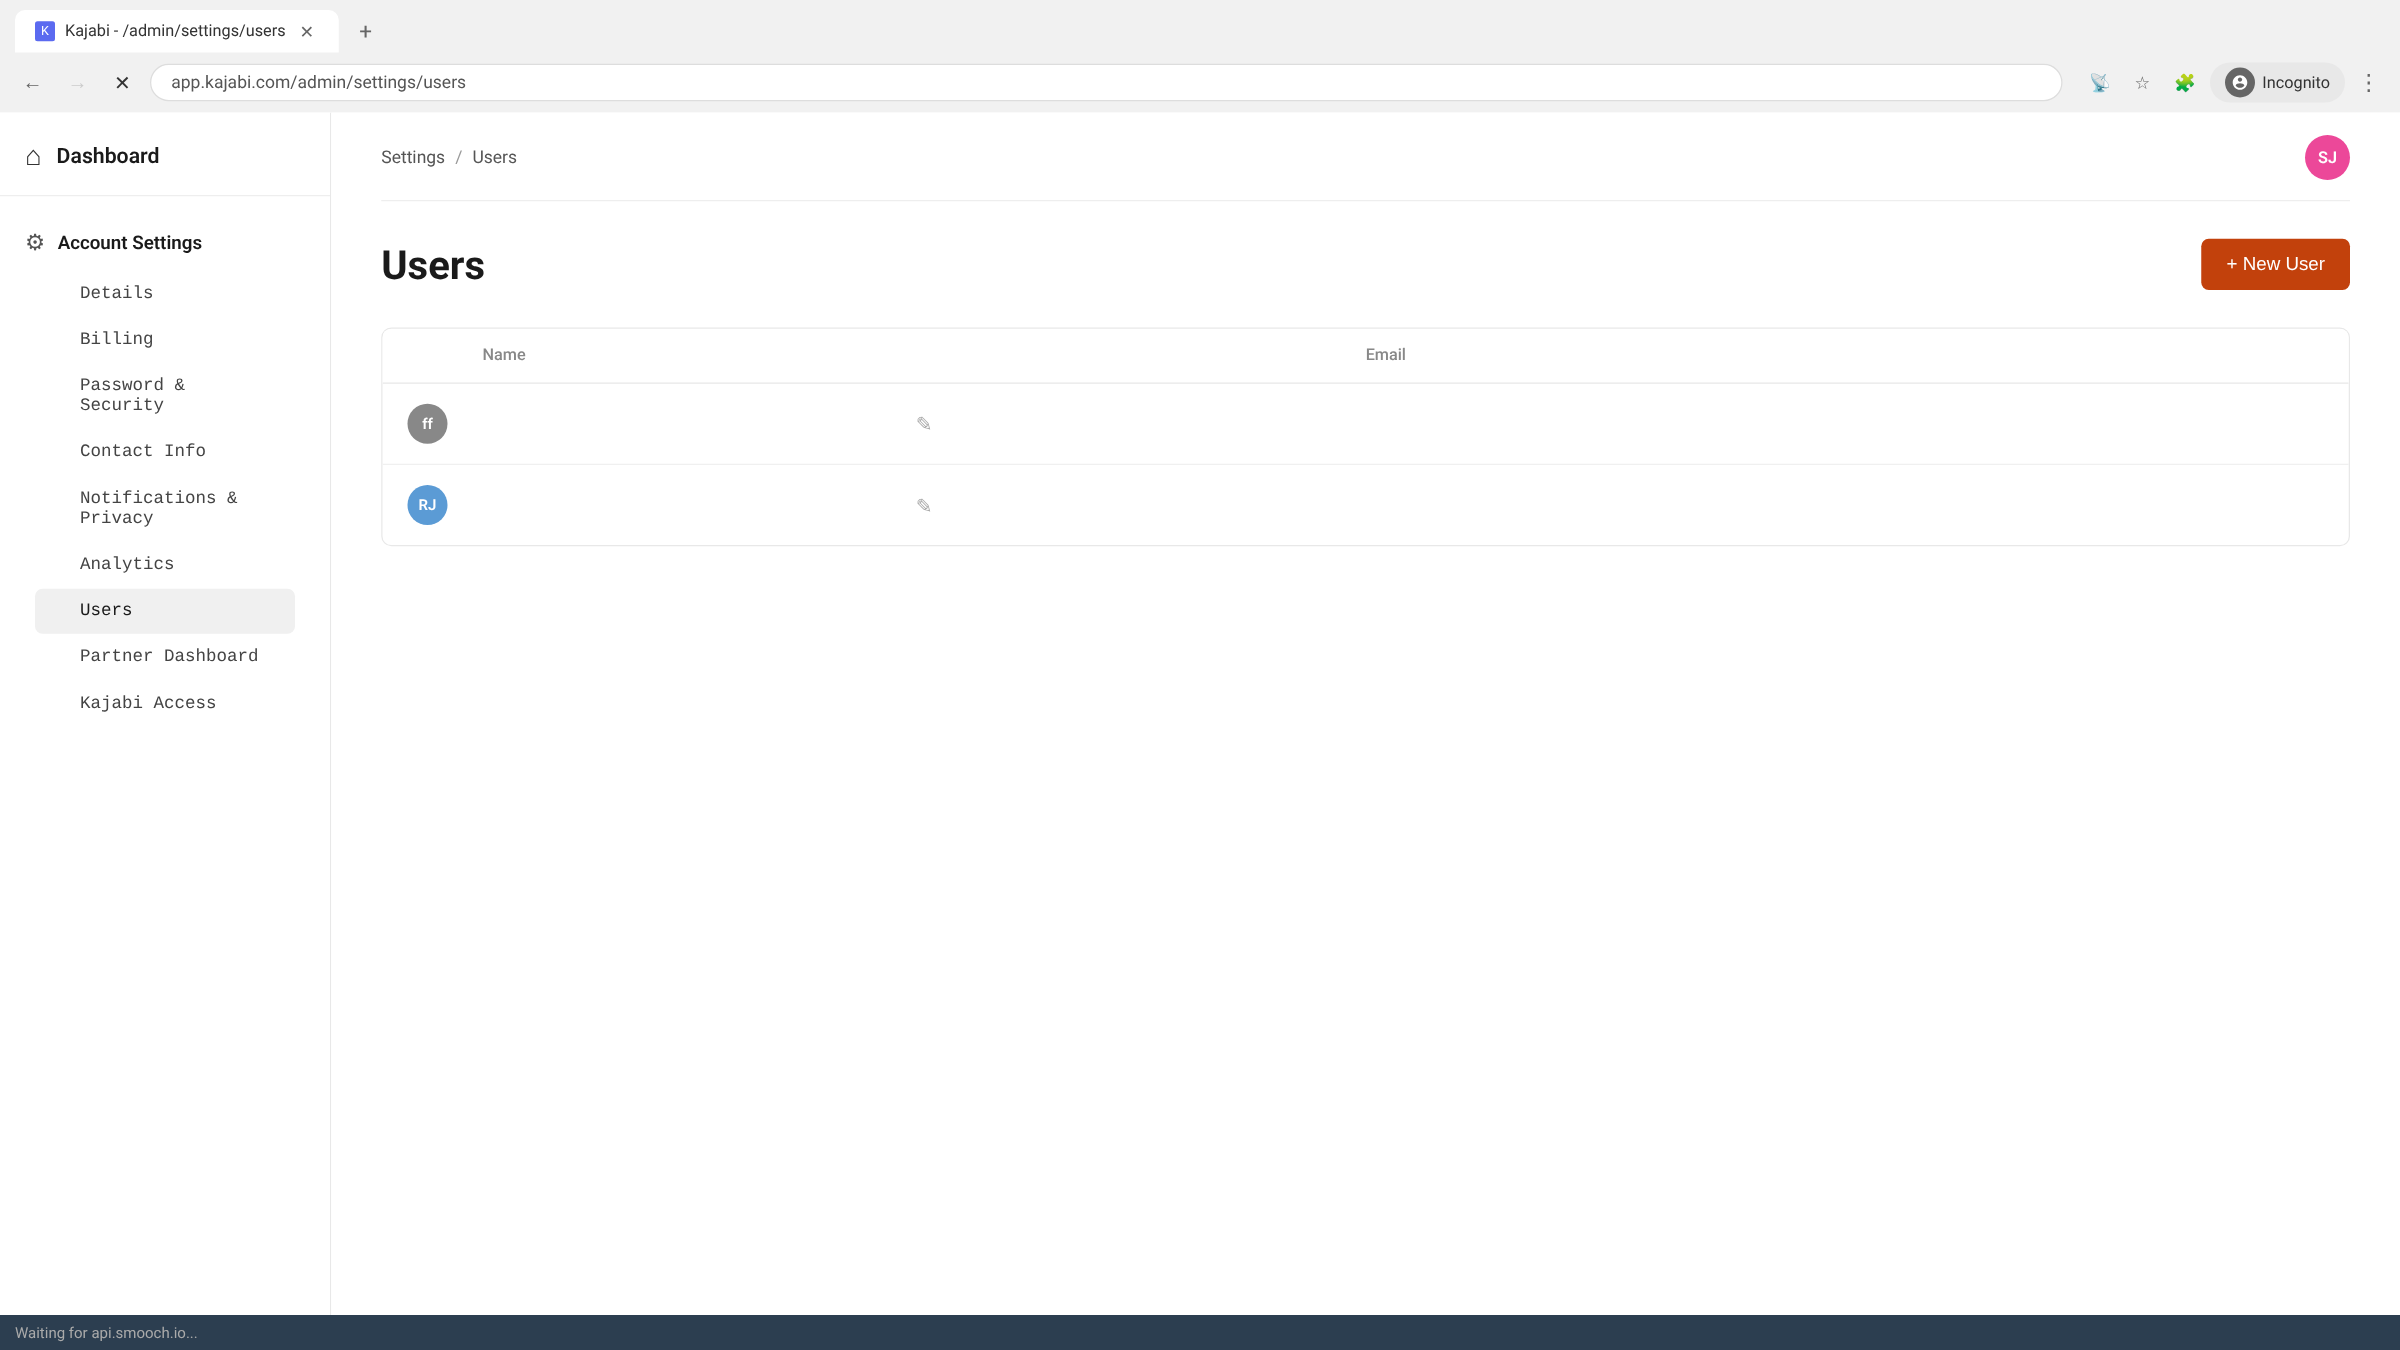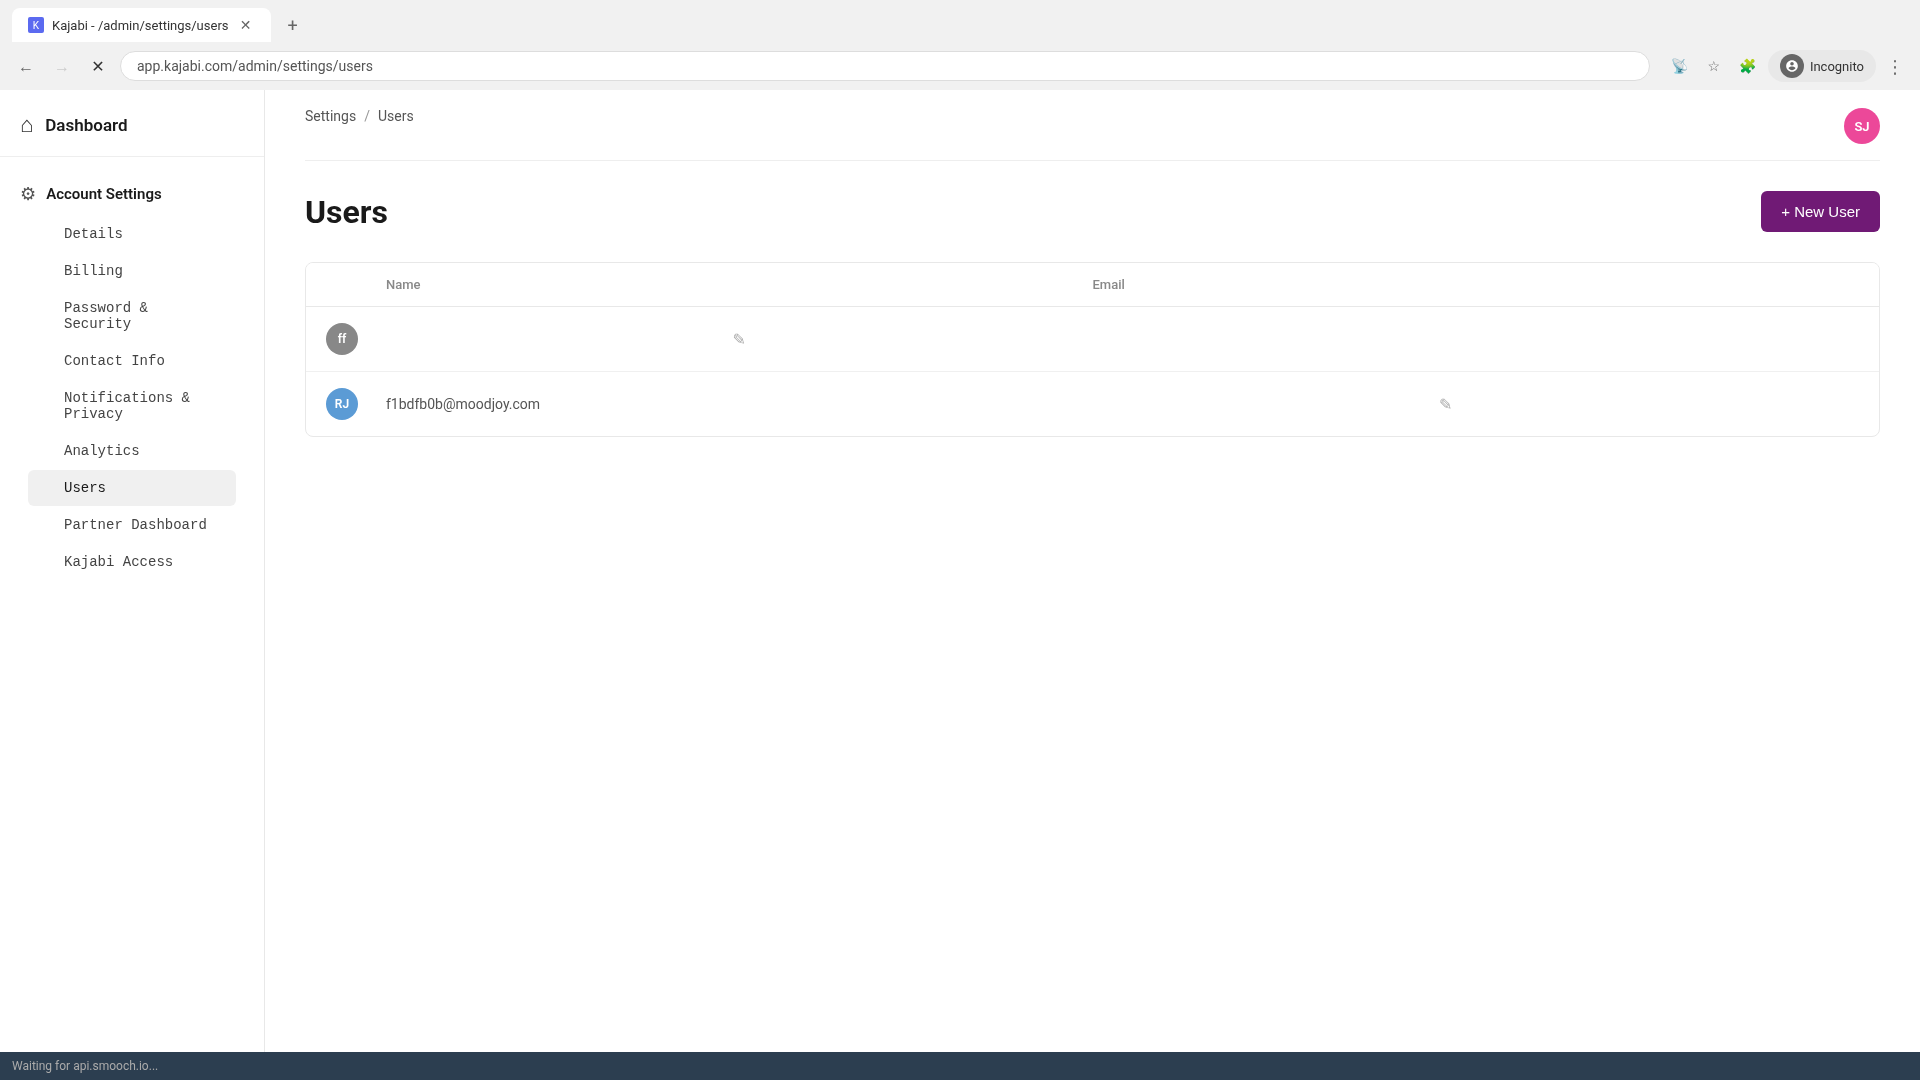--- a/index.html
+++ b/index.html
@@ -57,27 +57,27 @@
     .table-row:last-child { border-bottom: none; }
     .user-avatar { width: 32px; height: 32px; border-radius: 50%; display: flex; align-items: center; justify-content: center; font-size: 12px; font-weight: 600; color: #fff; }
     .avatar-ff { background: #888; }
     .avatar-rj { background: #5b9bd5; }
     .user-name-cell { display: flex; align-items: center; gap: 10px; }
     .suspended-badge { background: #f8d0cc; color: #c0392b; font-size: 11px; padding: 3px 10px; border-radius: 12px; font-weight: 500; }
     .user-link { color: #4a90d9; text-decoration: none; font-size: 14px; }
     .user-email { font-size: 14px; color: #555; }
     .edit-icon { color: #aaa; cursor: pointer; font-size: 16px; text-align: center; }
 
-    .new-user-btn { background: #701a75; color: #fff; border: none; border-radius: 6px; padding: 12px 20px; font-size: 15px; font-weight: 500; cursor: pointer; display: flex; align-items: center; gap: 8px; }
+    .new-user-btn { background: #c2410c; color: #fff; border: none; border-radius: 6px; padding: 12px 20px; font-size: 15px; font-weight: 500; cursor: pointer; display: flex; align-items: center; gap: 8px; }
 
     
     .status-bar { background: #2c3e50; color: #aaa; font-size: 12px; padding: 6px 12px; height: 28px; display: flex; align-items: center; }
 
     
-    .header-top { display: flex; align-items: flex-start; justify-content: space-between; padding: 18px 40px 0; }
+    .header-top { display: flex; align-items: center; justify-content: space-between; padding: 18px 40px 0; }
     .header-divider { border: none; border-top: 1px solid #eee; margin: 0 40px; }
   </style>
 </head>
 <body>
 
 <div class="browser-chrome">
   <div class="browser-title-bar">
     <div class="browser-tab">
       <div class="tab-favicon">K</div>
       <span>Kajabi - /admin/settings/users</span>
@@ -165,21 +165,20 @@
           <div>
             <div class="user-avatar avatar-ff">ff</div>
           </div>
           <div class="edit-icon">✎</div>
         </div>
 
         <div class="table-row">
           <div>
             <div class="user-avatar avatar-rj">RJ</div>
           </div>
-          <div class="user-email">f1bdfb0b@moodjoy.com</div>
           <div class="edit-icon">✎</div>
         </div>
       </div>
     </div>
   </div>
 </div>
 
 <div class="status-bar">
   <span>Waiting for api.smooch.io...</span>
 </div>

